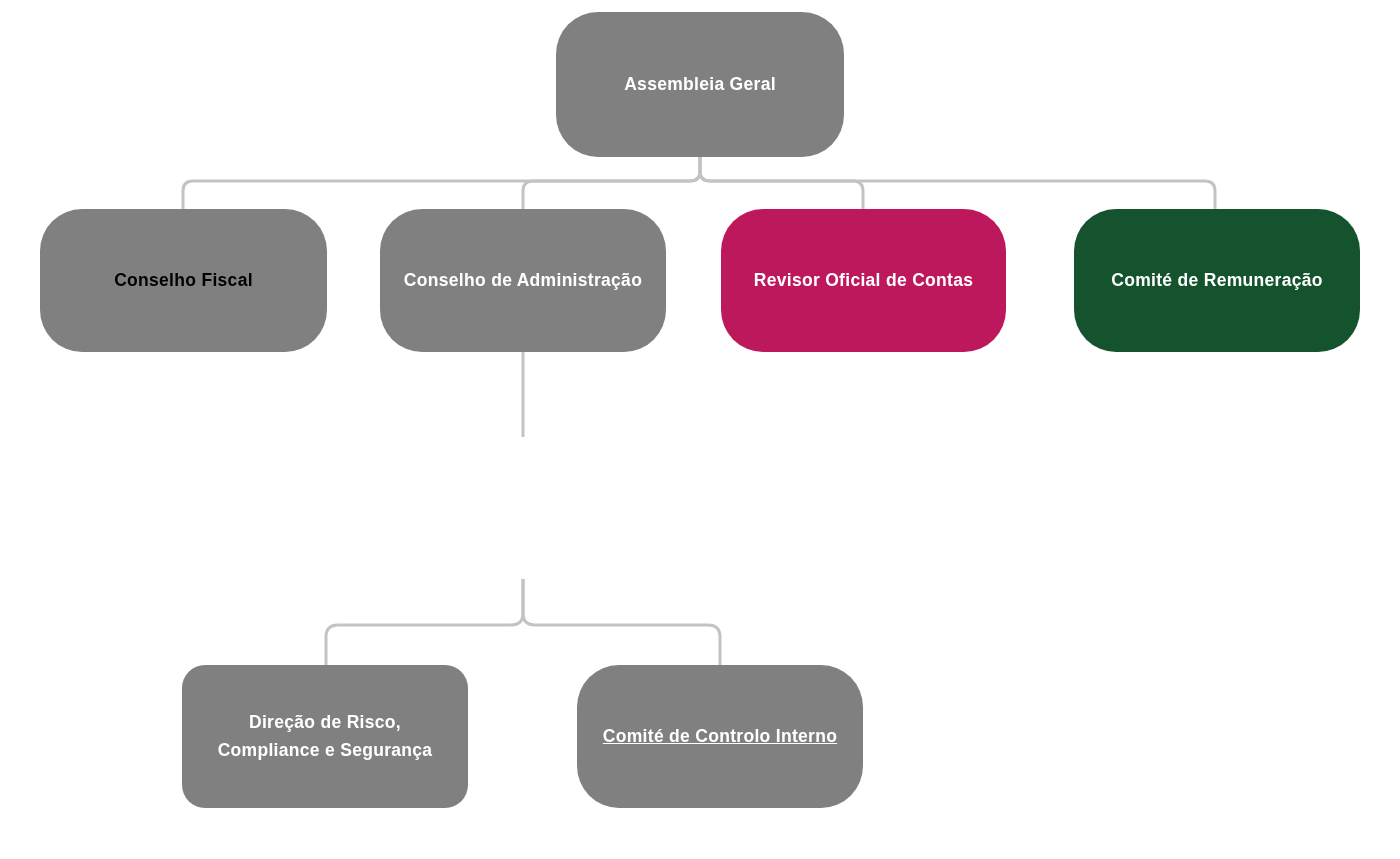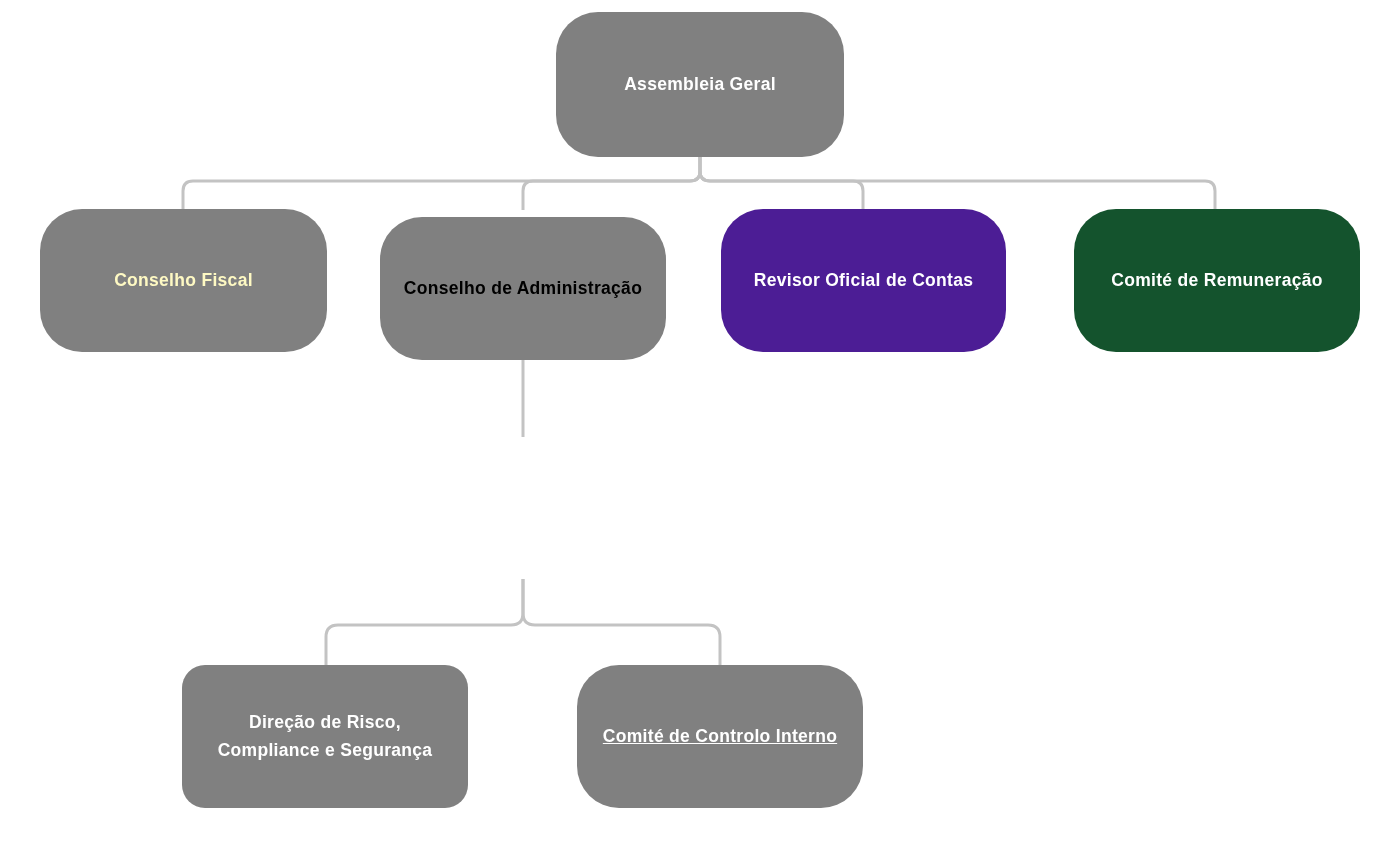--- a/index.html
+++ b/index.html
@@ -69,29 +69,29 @@
     <path d="M523 352 L523 437" stroke="#c3c3c3"></path>
 
     <path d="M523 579 L523 613 Q523 625 511 625 L338 625 Q326 625 326 637 L326 666" stroke="#c3c3c3"></path>
     <path d="M523 579 L523 613 Q523 625 535 625 L708 625 Q720 625 720 637 L720 666" stroke="#c3c3c3"></path>
   </svg>
 
   <div class="node" id="n-assembleia" style="background: rgb(128, 128, 128); color: rgb(255, 255, 255);">
     <span>Assembleia Geral</span>
   </div>
 
-  <div class="node" id="n-fiscal" style="background: rgb(128, 128, 128); color: #fef9c3;">
+  <div class="node" id="n-fiscal" style="background: rgb(128, 128, 128); color: #000000;">
     <span>Conselho Fiscal</span>
   </div>
 
-  <div class="node" id="n-adm" style="background: rgb(128, 128, 128); color: #000000; margin-top: 8px;">
+  <div class="node" id="n-adm" style="background: rgb(128, 128, 128); color: #ffffff;">
     <span>Conselho de Administração</span>
   </div>
 
-  <div class="node" id="n-revisor" style="background: #4c1d95; color: rgb(255, 255, 255); justify-content: center;">
+  <div class="node" id="n-revisor" style="background: #be185d; color: rgb(255, 255, 255); justify-content: center;">
     <span>Revisor Oficial de Contas</span>
   </div>
 
   <div class="node" id="n-remun" style="background: #14532d; color: rgb(255, 255, 255);">
     <span>Comité de Remuneração</span>
   </div>
 
 
   <div class="node two-line" id="n-direcao" style="background: rgb(128, 128, 128); color: rgb(255, 255, 255);">
     <span>Direção de Risco, Compliance e Segurança</span>

